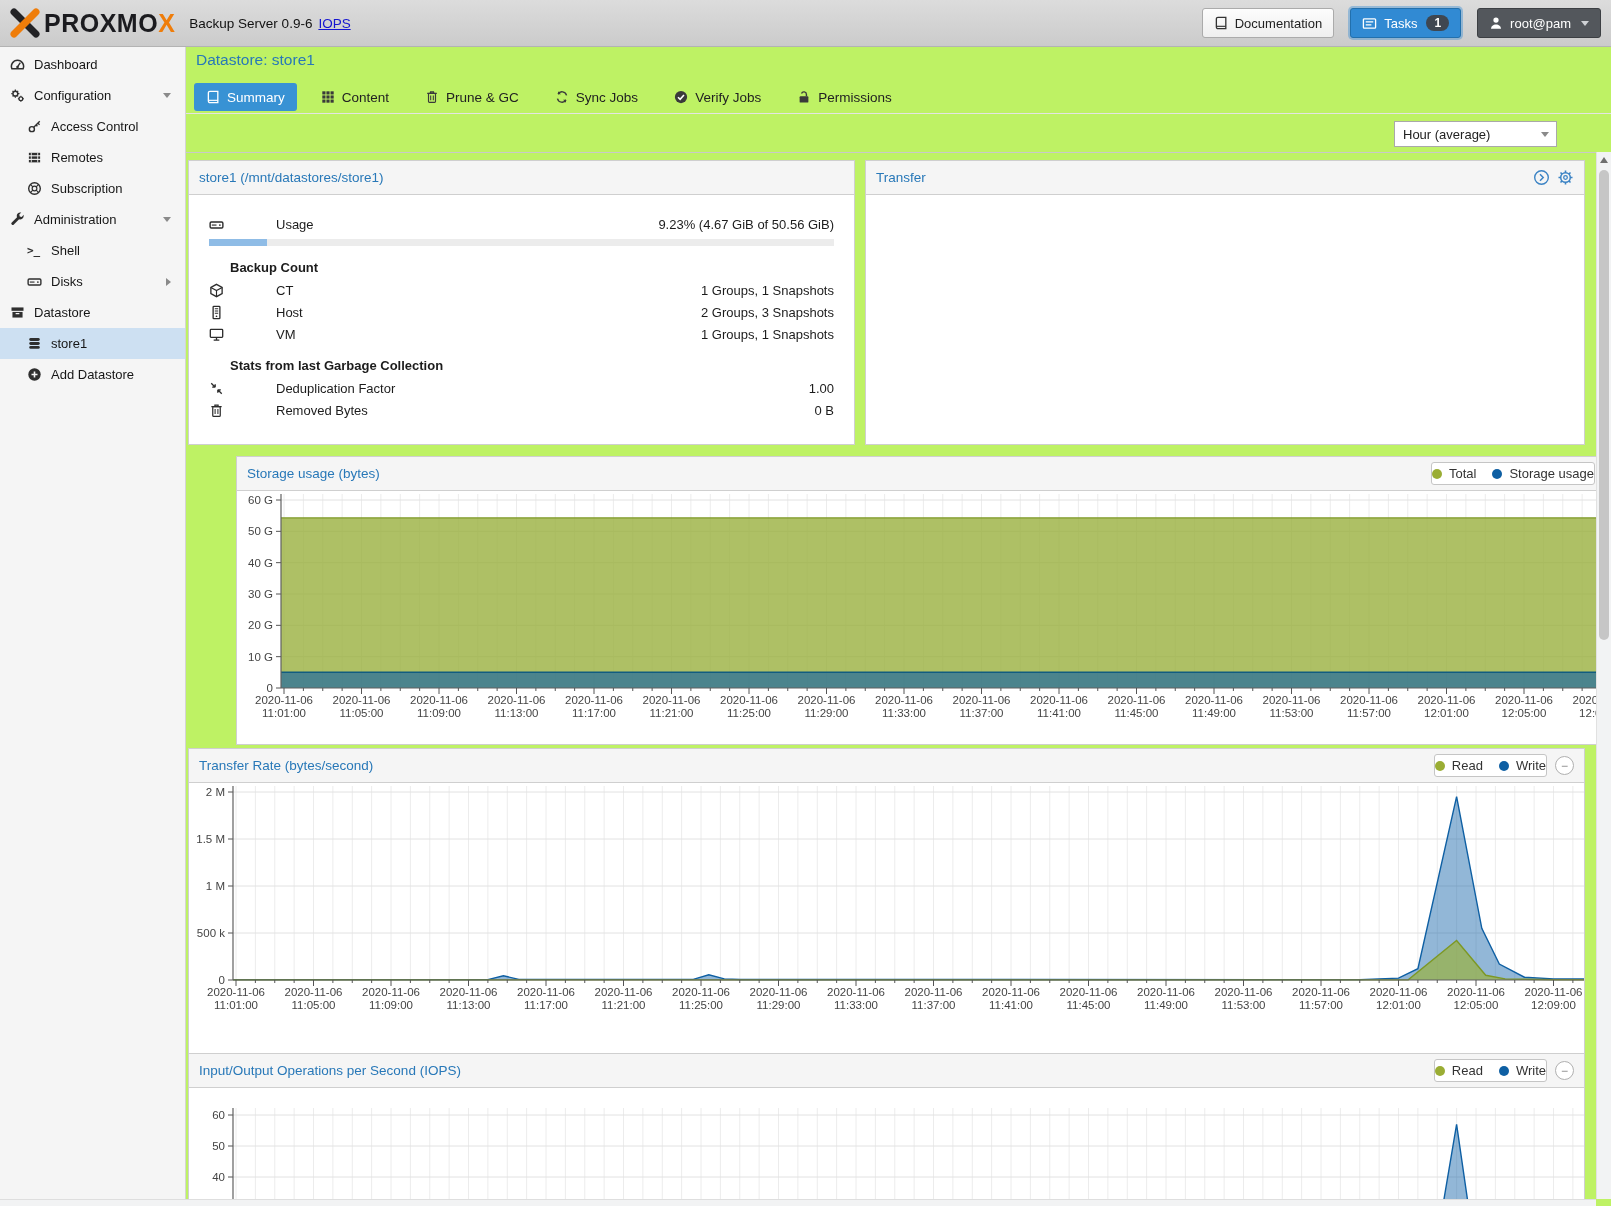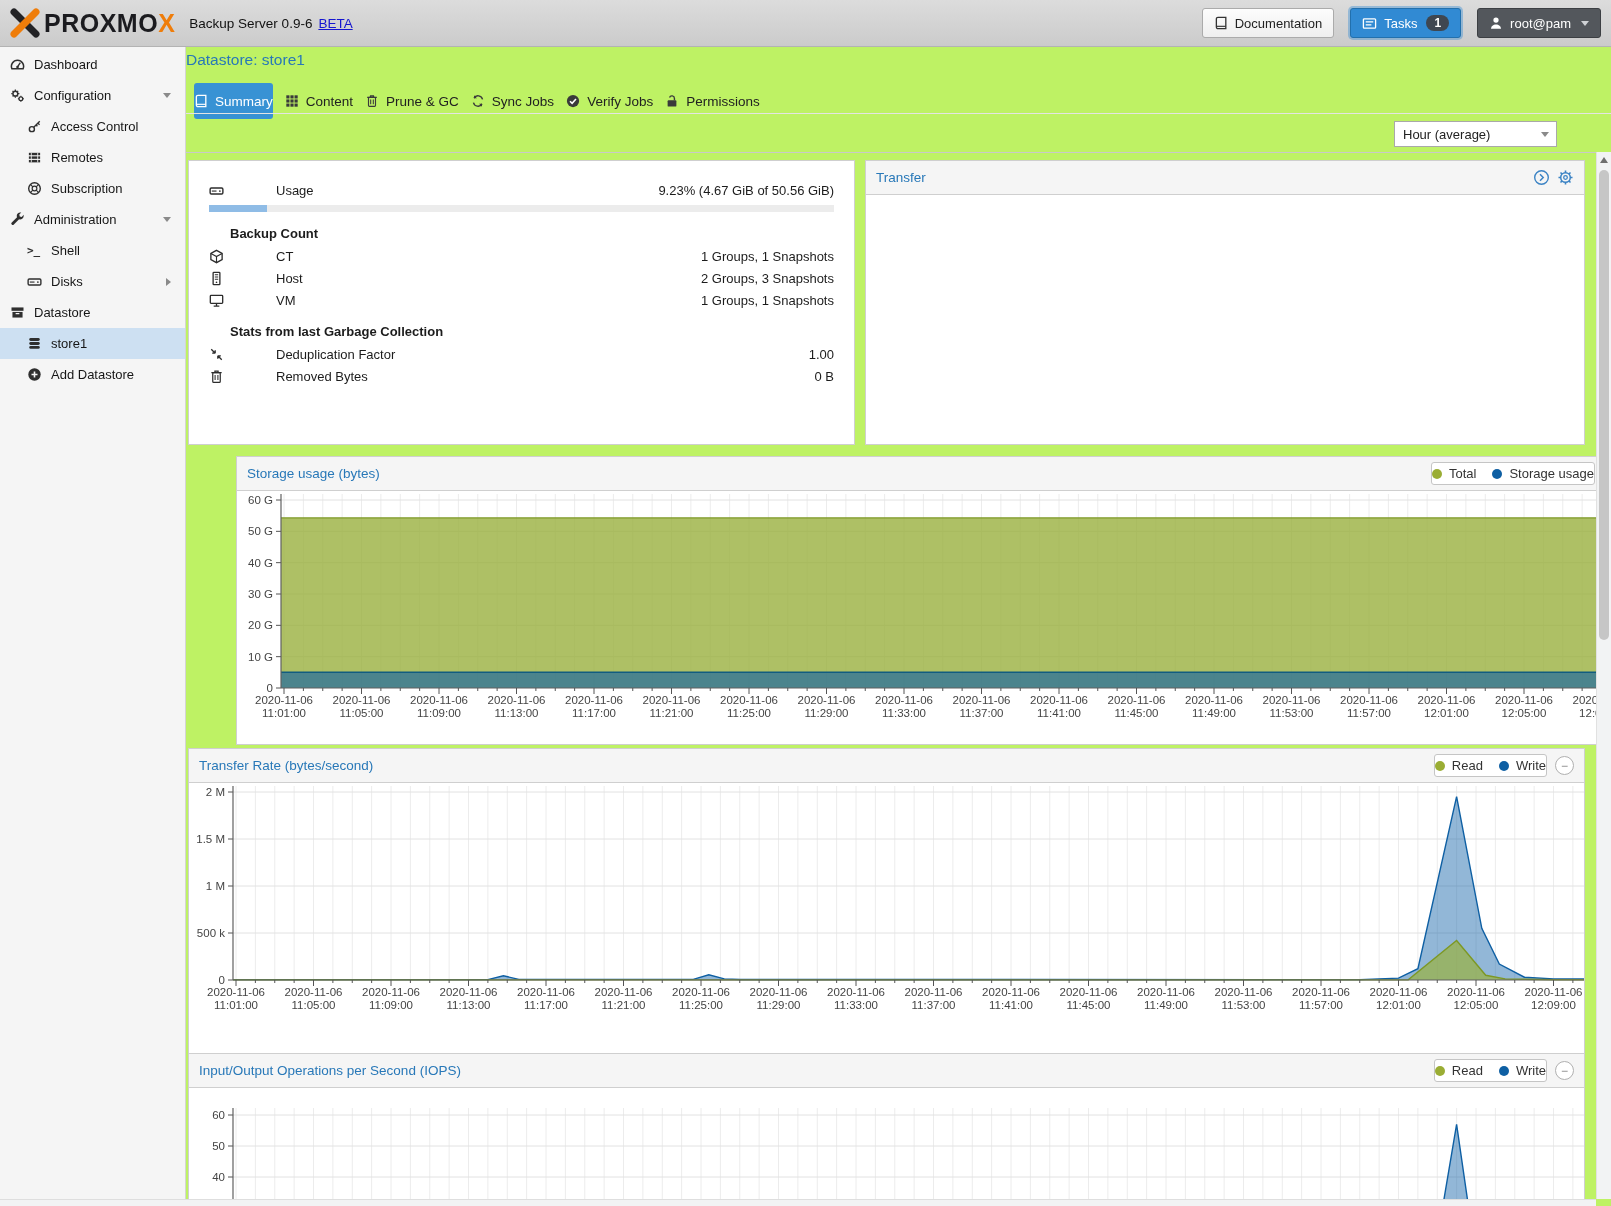--- a/index.html
+++ b/index.html
@@ -29,23 +29,23 @@
   .sidebar{position:absolute;left:0;top:47px;width:186px;bottom:0;background:#f5f5f5;border-right:1px solid #d4d4d4;box-sizing:border-box;padding-top:2px;}
   .nav-item{position:relative;display:flex;align-items:center;height:31px;font-size:13px;color:#161616;cursor:pointer;}
   .nav-item .ic{margin-left:10px;margin-right:8px;flex:0 0 16px;color:#2f2f2f;}
   .nav-item.lvl1 .ic{margin-left:27px;}
   .nav-item.sel{background:#cde0f2;}
   .nav-item .exp{position:absolute;right:14px;}
   .caret-right{width:0;height:0;border-top:4px solid transparent;border-bottom:4px solid transparent;border-left:5px solid #8a8a8a;}
   .shell-gl{font-family:"DejaVu Sans Mono",monospace;font-size:11px;font-weight:bold;margin-left:27px;margin-right:8px;flex:0 0 16px;color:#2f2f2f;}
 
   
-  .page-title{position:absolute;left:186px;top:51px;font-size:15.5px;color:#2878b8;}
+  .page-title{position:absolute;left:196px;top:51px;font-size:15.5px;color:#2878b8;}
   .tabs{position:absolute;left:194px;top:83px;display:flex;gap:12px;align-items:center;}
-  .tab{display:flex;align-items:center;gap:7px;height:36px;padding:0 0;border-radius:3px;font-size:13.5px;color:#222;cursor:pointer;}
+  .tab{display:flex;align-items:center;gap:7px;height:28px;padding:0 12px;border-radius:3px;font-size:13.5px;color:#222;cursor:pointer;}
   .tab .ic{color:#3a3a3a;}
   .tab.active{background:#3892d4;color:#fff;}
   .tab.active .ic{color:#fff;}
   .rule1{position:absolute;left:186px;right:0;top:113px;height:1px;background:#e4e4e4;}
   .rule2{position:absolute;left:186px;right:0;top:152px;height:1px;background:#c9c9c9;}
   .timesel{position:absolute;left:1394px;top:121px;width:163px;height:26px;background:#fff;border:1px solid #a9a9a9;
     box-sizing:border-box;display:flex;align-items:center;font-size:13px;color:#222;padding-left:8px;cursor:pointer;}
   .timesel .caret-down{margin-left:auto;margin-right:7px;}
 
   
@@ -98,21 +98,21 @@
     <div class="logo">
       <span class="ic">
         <svg width="30" height="30" viewBox="0 0 30 30">
           <path d="M4 4 L26 26" stroke="#232326" stroke-width="7" stroke-linecap="round"></path>
           <path d="M26 4 L4 26" stroke="#ef7d0a" stroke-width="7" stroke-linecap="round"></path>
         </svg>
       </span>
       <span class="logo-word"><span>PR</span><span>O</span><span class="ox" style="color:#1b1b1f">XMO</span><span class="ox">X</span></span>
     </div>
     <span class="prod">Backup Server 0.9-6</span>
-    <a class="beta">BETA</a>
+    <a class="beta">IOPS</a>
     <div class="tb-right">
       <div class="tb-btn btn-doc">
         <span class="ic">
           <svg width="14" height="14" viewBox="0 0 16 16">
               <path d="M4.5 1.5h9v13h-9a1.8 1.8 0 0 1-1.8-1.8V3.3a1.8 1.8 0 0 1 1.8-1.8z" fill="none" stroke="#333" stroke-width="1.5"></path>
               <path d="M3 11.8h10.5" stroke="#333" stroke-width="1.3"></path>
             </svg>
         </span>
         <span>Documentation</span>
       </div>
@@ -331,20 +331,23 @@
   </div>
   <div class="rule1"></div>
 
   <div class="timesel">
     <span>Hour (average)</span>
     <span class="caret-down"></span>
   </div>
   <div class="rule2"></div>
 
   <div class="panel" id="p-store">
+    <div class="panel-hd">
+      <span class="panel-title">store1 (/mnt/datastores/store1)</span>
+    </div>
     <div class="store-body">
       <div class="kv">
         <span class="ic">
             <svg width="15" height="15" viewBox="0 0 16 16">
               <rect x="1.2" y="5.4" width="13.6" height="6.4" rx="1.3" fill="none" stroke="#2c2c2c" stroke-width="1.5"></rect>
               <circle cx="11.6" cy="8.6" r="0.9" fill="#2c2c2c"></circle>
               <path d="M3 8.6h5" stroke="#2c2c2c" stroke-width="1.2"></path>
             </svg>
           </span>
         <span>Usage</span>

